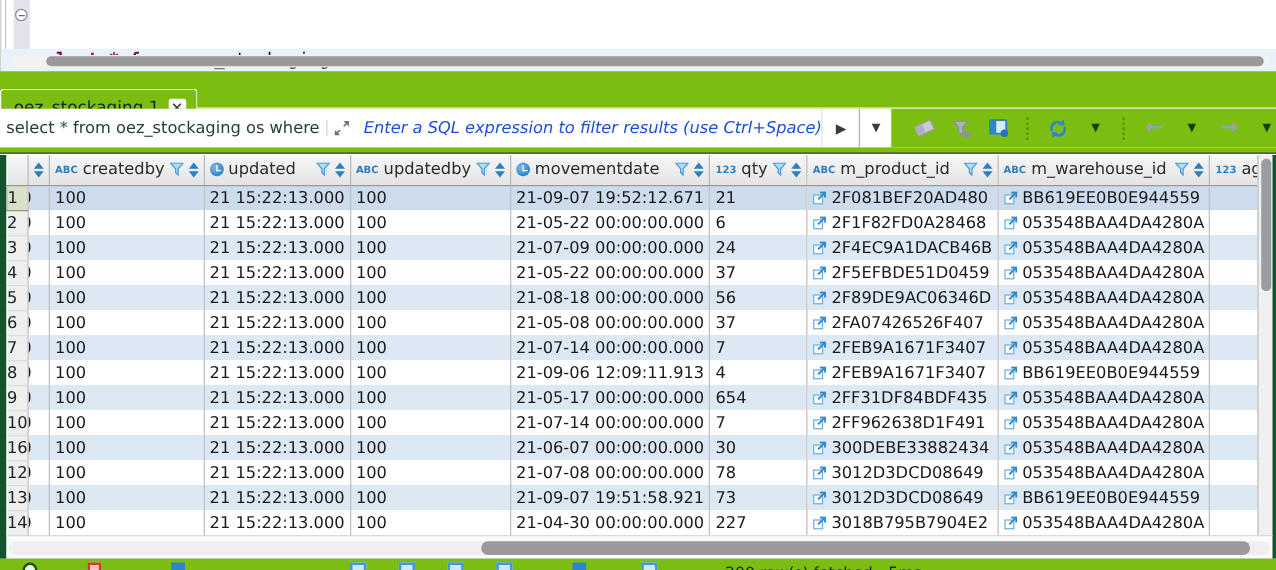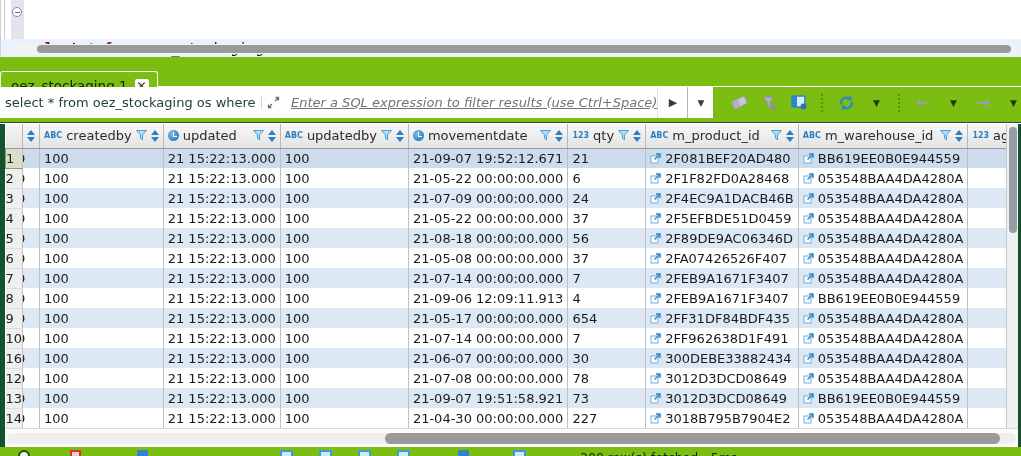--- a/index.html
+++ b/index.html
@@ -27,21 +27,21 @@
   .tab { position:absolute; left:0; top:2px; height:28px; padding:0 8px 0 10px; display:flex; align-items:center; gap:7px;
          border:1px solid #f6f6f6; border-bottom:none; border-radius:3px 3px 0 0; background:#7bbd10;margin-top:12px; }
   .tab-label { color:#15230a; font-size:13.5px; }
   .tab-close { color:#2c2c2c; font-size:12px; font-weight:bold; line-height:12px; padding:1px 2px; background:#fdfdfd; border-radius:2px; }
 
   
   #filterbar { position:absolute; top:87px; left:0; right:0; height:31px; background:#7bbd10; display:flex; align-items:stretch; }
   #filter-input { width:763px; background:#fff; display:flex; align-items:center; padding-left:5px; position:relative; }
   #filter-query { color:#23403c; white-space:nowrap; overflow:hidden; max-width:252px; flex:none; }
   #filter-expand { flex:none; margin:0 6px 0 4px; padding:0 5px; border-left:1px solid #d5d5d5; border-right:0; display:flex; align-items:center; }
-  #filter-placeholder { color:#737373; font-style:italic; white-space:nowrap; overflow:hidden; flex:1;text-decoration:underline; }
+  #filter-placeholder { color:#1d4ed8; font-style:italic; white-space:nowrap; overflow:hidden; flex:1; }
   #filter-apply { flex:none; width:30px; display:flex; align-items:center; justify-content:center; color:#3c3c3c; font-size:11px; border-left:1px solid #e0e0e0; align-self:stretch; }
   #filter-apply-dd { flex:none; width:26px; display:flex; align-items:center; justify-content:center; color:#3c3c3c; font-size:9px; border-left:1px solid #b5b5b5; align-self:stretch; }
   #filter-toolbar { flex:1; display:flex; align-items:center; gap:10px; padding-left:16px; }
   .tbtn { display:flex; align-items:center; justify-content:center; width:20px; height:20px; }
   .tsep { width:3px; height:18px; border-left:2px dotted #5f9408; margin:0 2px; }
   .dd-small { color:#1e3a05; font-size:9px; }
   .nav-arrow { font-size:17px; font-weight:bold; color:#9aa1ab; line-height:17px; }
 
   
   .eraser { width:15px; height:9px; background:#c7cbd1; border:1px solid #9aa0a8; border-radius:2px; transform:rotate(-25deg); position:relative; }

